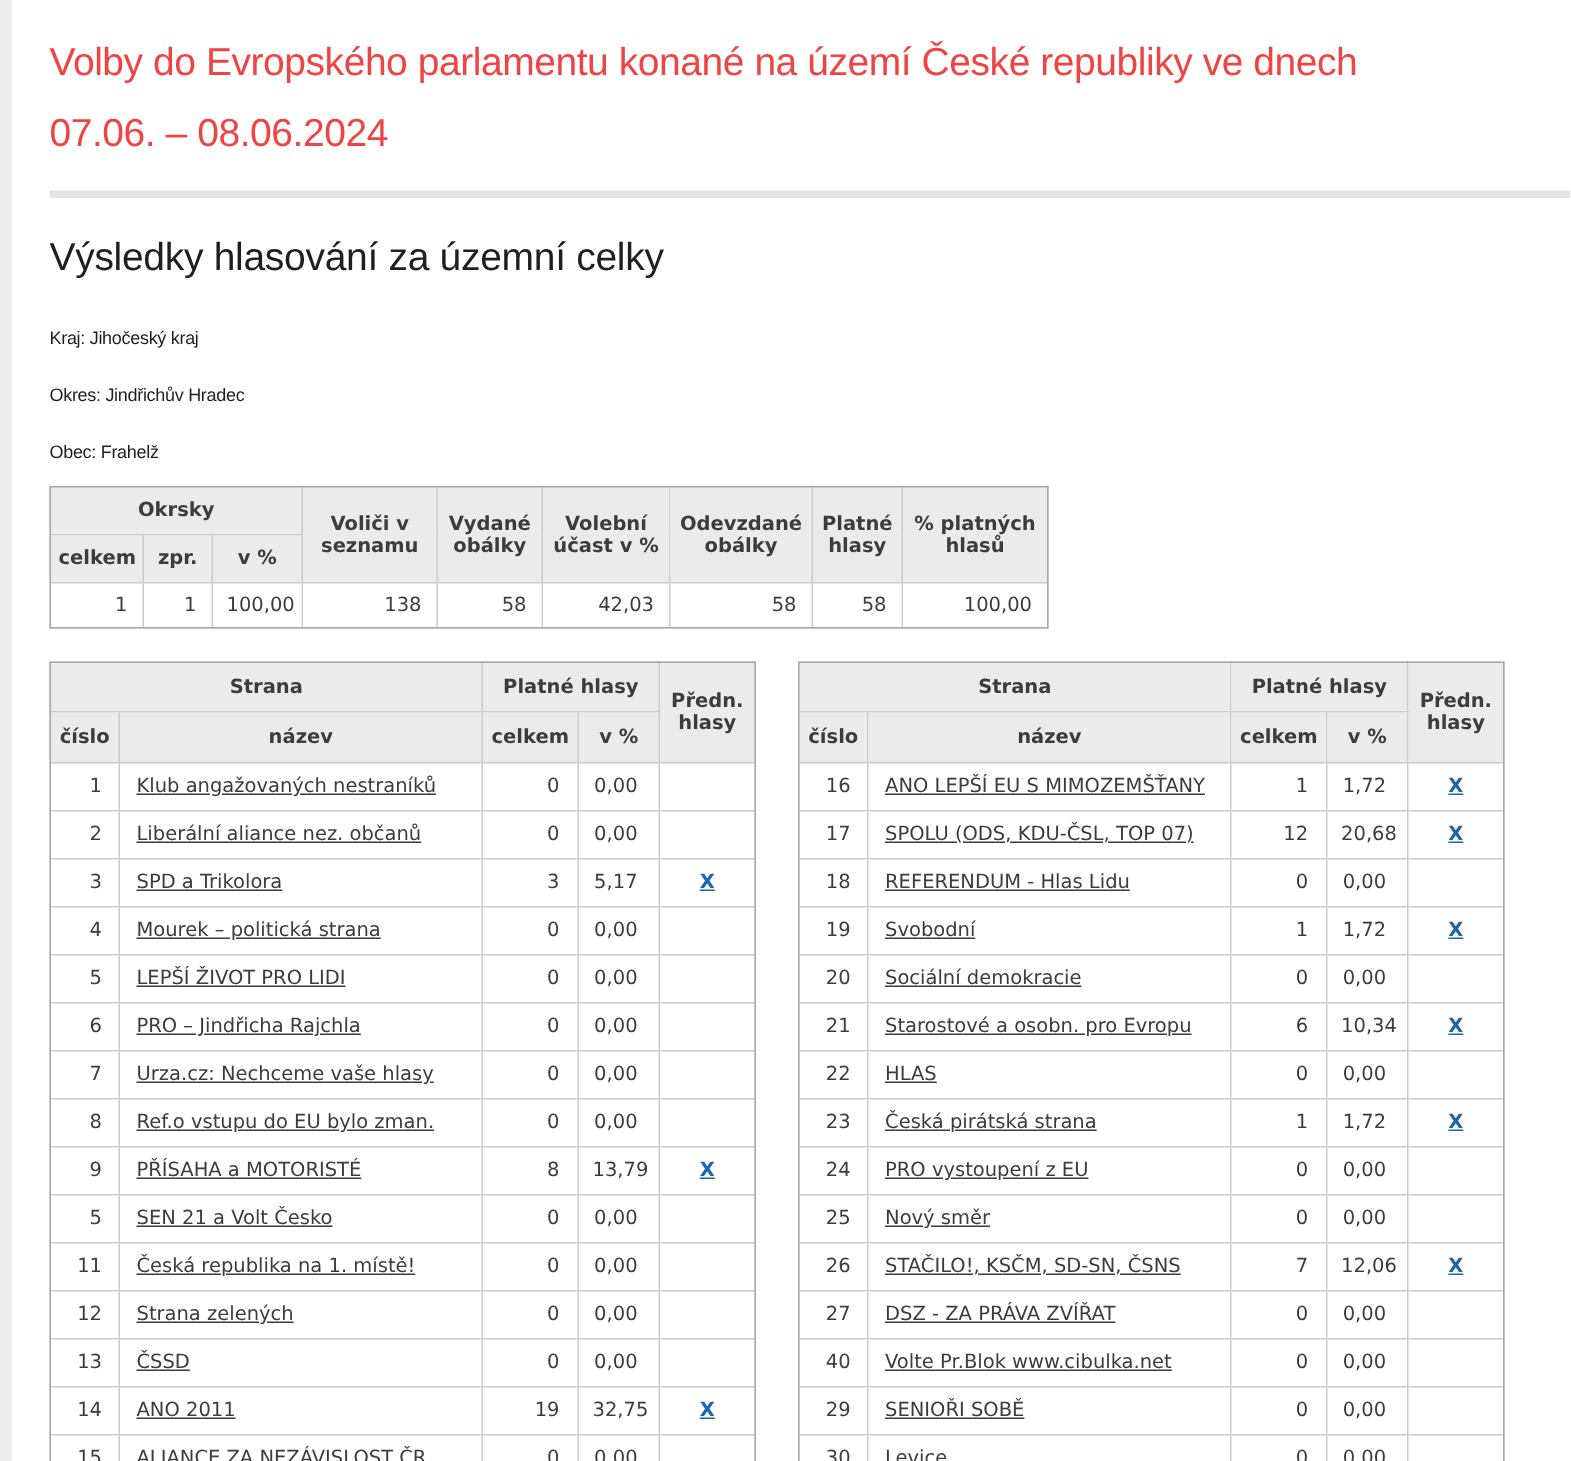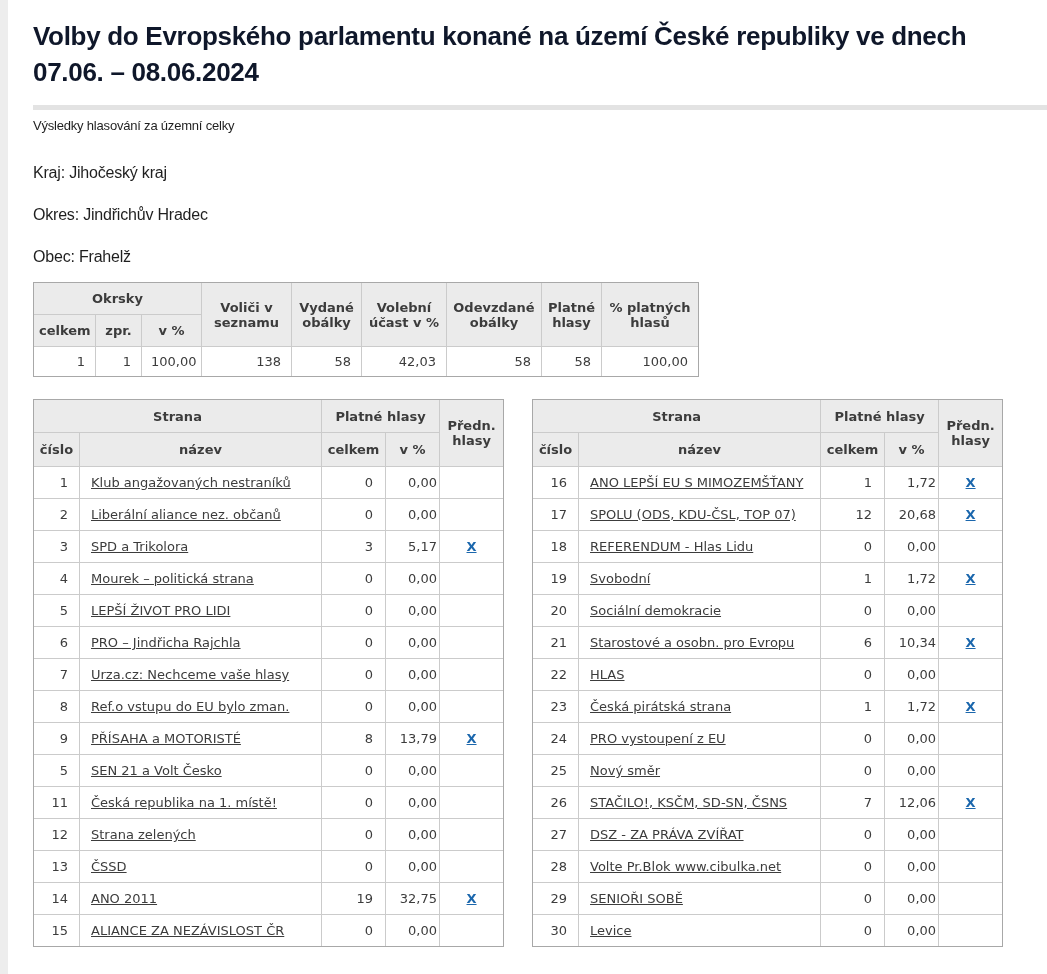--- a/index.html
+++ b/index.html
@@ -5,44 +5,44 @@
   * { box-sizing: border-box; }
   html, body { margin: 0; padding: 0; background: #ffffff; }
   body { font-family: "DejaVu Sans", sans-serif; color: #3c3c3c; }
 
   .edge-strip { position: fixed; left: 0; top: 0; bottom: 0; width: 8px; background: #ededed; }
 
   .main { margin-left: 33px; margin-right: 0; padding-bottom: 26px; }
 
   h1.page-title {
     font-family: "Liberation Sans", sans-serif;
-    font-weight: 700;
+    font-weight: 400;
     font-size: 26px;
-    line-height: 36px;
-    color: #0f172a;
+    line-height: 47px;
+    color: #ef4444;
     margin: 18px 0 0 0;
     max-width: 990px;
     white-space: pre-line;
     letter-spacing: -0.3px;
   }
 
   .divider { height: 5px; background: #e3e3e3; margin-top: 15px; }
 
   h2.section-heading {
     font-family: "Liberation Sans", sans-serif;
     font-weight: 400;
-    font-size: 13px;
+    font-size: 26px;
     color: #1f1f1f;
-    margin: 8px 0 0 0;
+    margin: 24px 0 0 0;
     letter-spacing: -0.2px;
   }
 
   p.geo {
     font-family: "Liberation Sans", sans-serif;
-    font-size: 16px;
+    font-size: 12px;
     color: #1f1f1f;
     margin: 24px 0 0 0;
     letter-spacing: -0.2px;
   }
   p.geo.first { margin-top: 31px; }
 
   table {
     border-collapse: collapse;
     table-layout: fixed;
     font-size: 13px;
@@ -68,21 +68,21 @@
 
   .tables-wrap { display: flex; gap: 28px; margin-top: 22px; }
 
   table.party { width: 470px; }
   table.party thead tr.h1 { height: 33px; }
   table.party thead tr.h2 { height: 34px; }
   table.party tbody tr { height: 32px; }
   td.c-num   { text-align: right; padding-right: 11px; }
   td.c-name  { text-align: left;  padding-left: 11px; text-decoration: underline; }
   td.c-votes { text-align: right; padding-right: 12px; }
-  td.c-pct   { text-align: right; padding-right: 2px; }
+  td.c-pct   { text-align: right; padding-right: 14px; }
   td.c-pref  { text-align: center; }
 
   a.xlink {
     color: #1b67ad;
     font-weight: 700;
     text-decoration: underline;
     cursor: pointer;
   }
 </style>
 </head>
@@ -378,21 +378,21 @@
     <td class="c-pref"><a class="xlink" href="#">X</a></td>
   </tr>
           <tr>
     <td class="c-num">27</td>
     <td class="c-name">DSZ - ZA PRÁVA ZVÍŘAT</td>
     <td class="c-votes">0</td>
     <td class="c-pct">0,00</td>
     <td class="c-pref"></td>
   </tr>
           <tr>
-    <td class="c-num">28</td>
+    <td class="c-num">40</td>
     <td class="c-name">Volte Pr.Blok www.cibulka.net</td>
     <td class="c-votes">0</td>
     <td class="c-pct">0,00</td>
     <td class="c-pref"></td>
   </tr>
           <tr>
     <td class="c-num">29</td>
     <td class="c-name">SENIOŘI SOBĚ</td>
     <td class="c-votes">0</td>
     <td class="c-pct">0,00</td>

